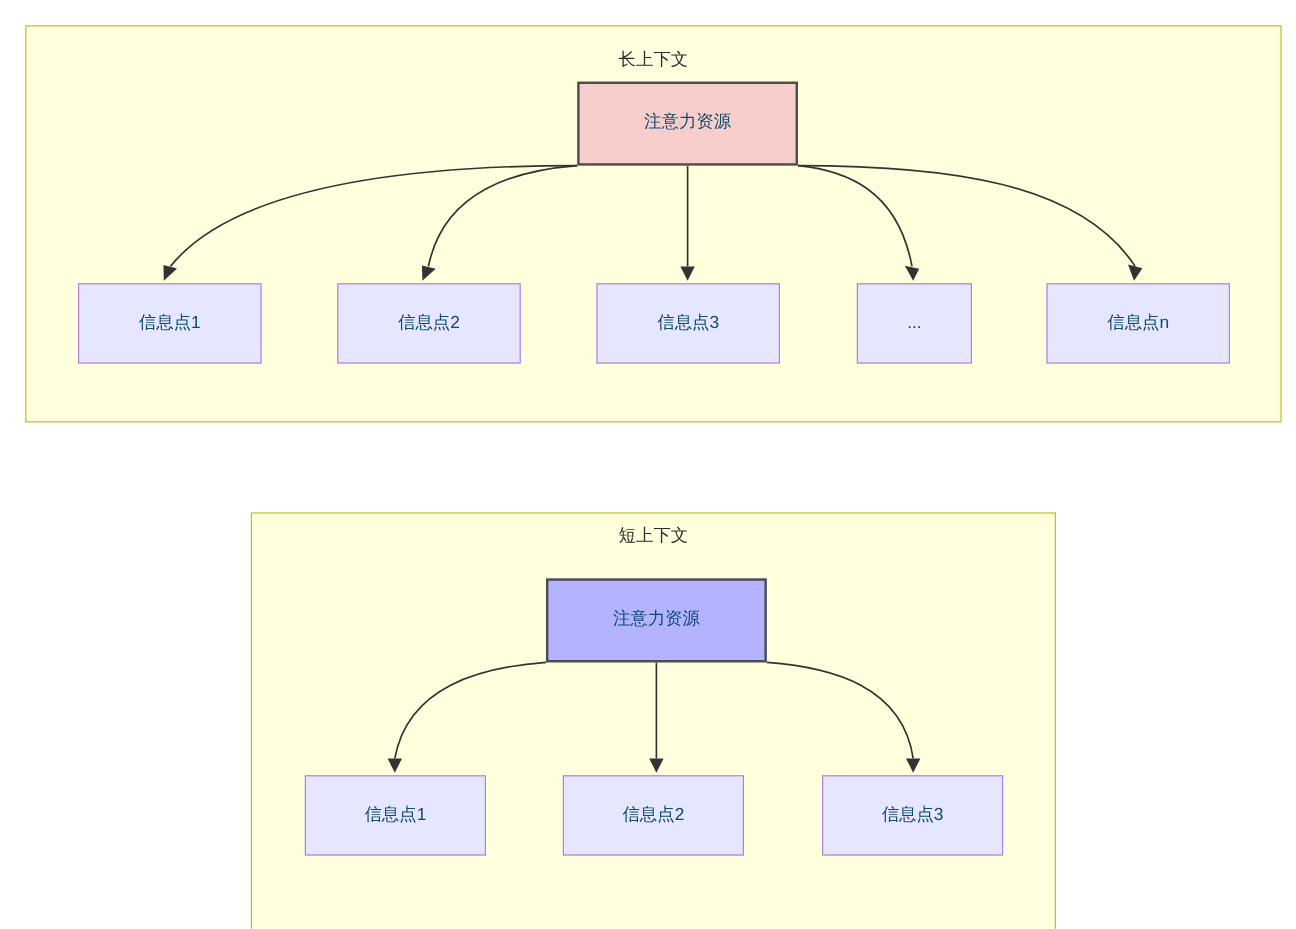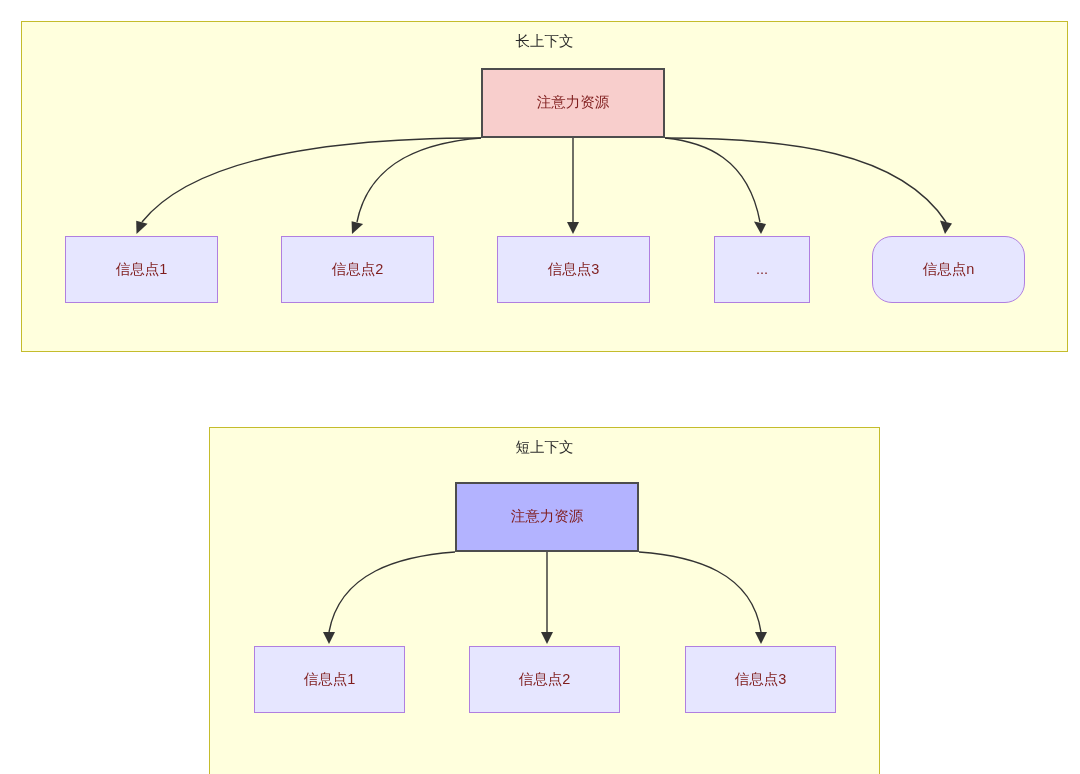--- a/index.html
+++ b/index.html
@@ -41,31 +41,31 @@
   .panel-title {
     position: absolute;
     left: 0;
     width: 100%;
     text-align: center;
     font-size: 14.5px;
     color: #2b2b2b;
     line-height: 1.2;
     white-space: nowrap;
   }
-  #panel-long .panel-title { top: 11px; }
+  #panel-long .panel-title { top: 21px; font-family: Liberation Mono, monospace; }
   #panel-short .panel-title { top: 11px; }
 
   .node {
     position: absolute;
     box-sizing: border-box;
     display: flex;
     align-items: center;
     justify-content: center;
     font-size: 14.5px;
-    color: #7f1d1d;
+    color: #0c4a6e;
     line-height: 1.2;
     white-space: nowrap;
   }
   .node-attention-long {
     background: #f8cecc;
     border: 2.2px solid #4d4d4d;
   }
   .node-attention-short {
     background: #b3b3ff;
     border: 2.2px solid #4d4d4d;
@@ -75,21 +75,21 @@
     border: 1.6px solid #b07fe0;
     text-align: right;
   }
 
   
   #node-attn-long { left: 481px; top: 68px;  width: 184px; height: 70px; }
   #node-info-l1   { left: 65px;  top: 236px; width: 153px; height: 67px; }
   #node-info-l2   { left: 281px; top: 236px; width: 153px; height: 67px; }
   #node-info-l3   { left: 497px; top: 236px; width: 153px; height: 67px; }
   #node-info-ld   { left: 714px; top: 236px; width: 96px;  height: 67px; }
-  #node-info-ln   { left: 872px; top: 236px; width: 153px; height: 67px; border-radius: 20px; }
+  #node-info-ln   { left: 872px; top: 236px; width: 153px; height: 67px; }
 
   
   #node-attn-short { left: 455px; top: 482px; width: 184px; height: 70px; }
   #node-info-s1    { left: 254px; top: 646px; width: 151px; height: 67px; }
   #node-info-s2    { left: 469px; top: 646px; width: 151px; height: 67px; }
   #node-info-s3    { left: 685px; top: 646px; width: 151px; height: 67px; }
 
   #edge-layer {
     position: absolute;
     left: 0; top: 0;

